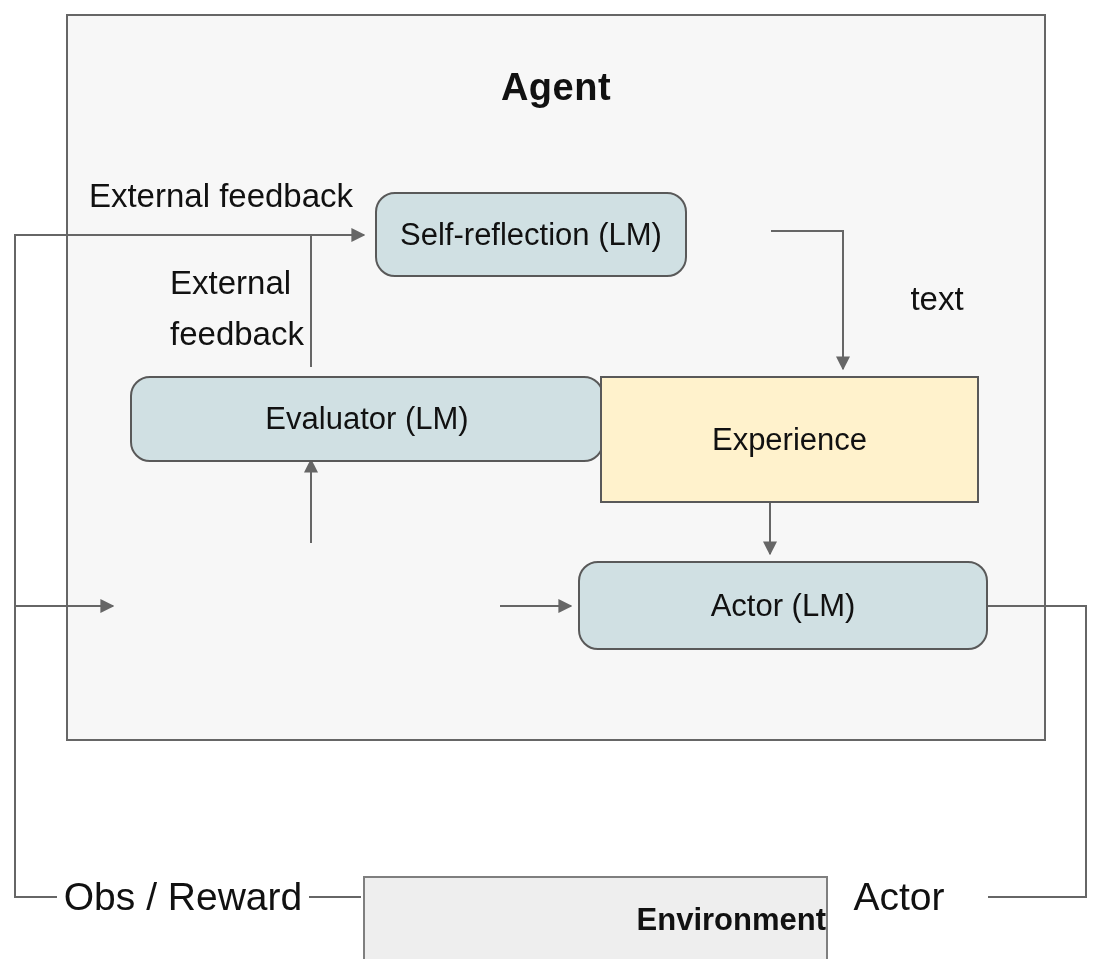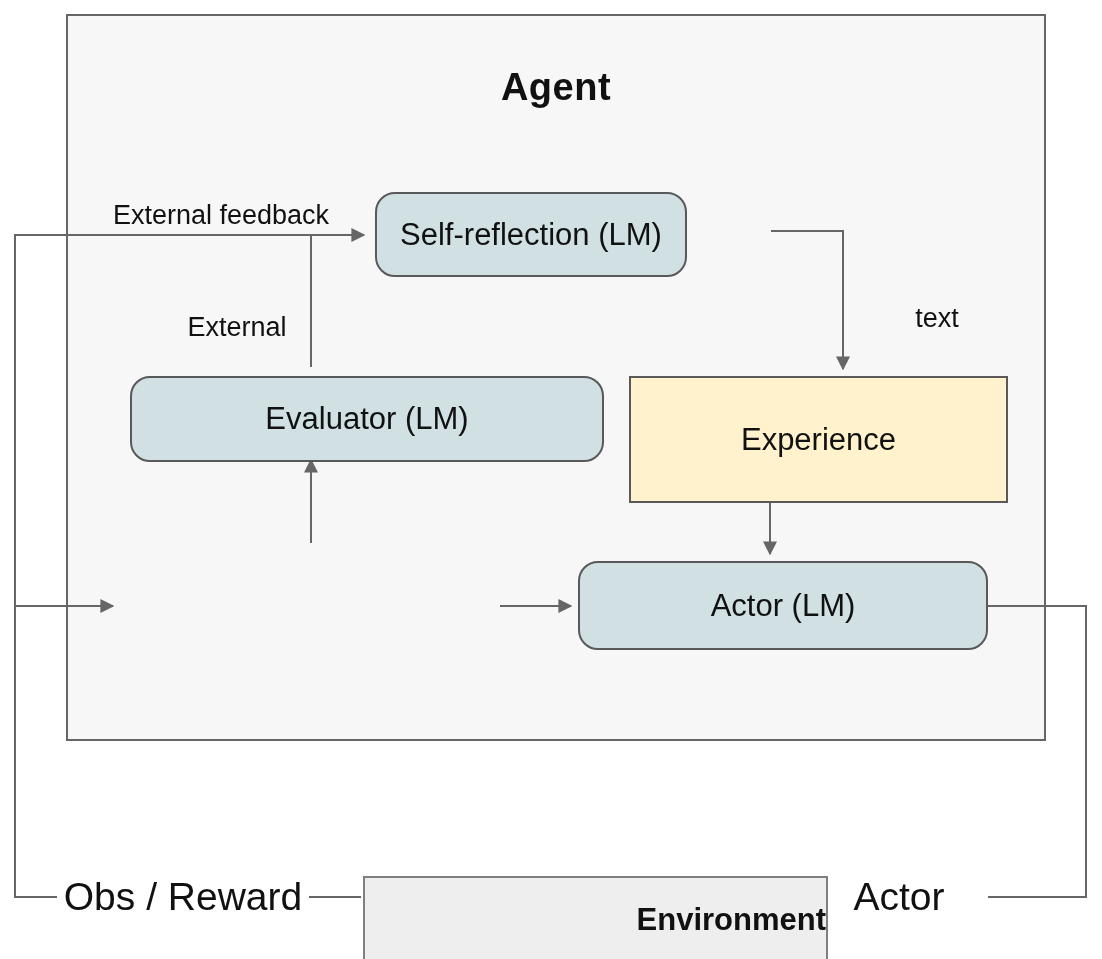--- a/index.html
+++ b/index.html
@@ -57,32 +57,31 @@
   .node.rounded { border-radius: 20px; }
   .node.memory { background: var(--memory-fill); border-radius: 0; }
   .node.env {
     background: var(--env-fill);
     border: 2px solid #7f7f7f;
     font-weight: bold;
     border-radius: 0;
   }
   #node-self-reflection { left: 375px; top: 192px; width: 312px; height: 85px; }
   #node-evaluator       { left: 130px; top: 367px; width: 474px; height: 86px; margin-top: 9px; }
-  #node-experience      { left: 600px; top: 376px; width: 379px; height: 127px; margin-left: 29px; }
+  #node-experience      { left: 600px; top: 376px; width: 379px; height: 127px; }
   #node-trajectory      { left: 121px; top: 543px; width: 379px; height: 126px; }
   #node-actor           { left: 578px; top: 561px; width: 410px; height: 89px; text-align: right; }
   #node-environment     { left: 363px; top: 876px; width: 465px; height: 87px; align-items: flex-end; }
   .edge-label {
     position: absolute;
-    font-size: 27px;
+    font-size: 33px;
     line-height: 1.55;
     text-align: left;
     transform: translate(-50%, -50%);
     white-space: nowrap;
-    margin-top: 20px;
   }
   .io-label {
     position: absolute;
     font-size: 39px;
     transform: translate(-50%, -50%);
     white-space: nowrap;
   }
   #edges-svg {
     position: absolute;
     left: 0; top: 0;
@@ -149,20 +148,21 @@
   </div>
 
   <div class="node env" id="node-environment">
     <span>Environment</span>
   </div>
 
   <div class="edge-label" style="left:221px; top:196px;">External feedback</div>
 
   <div class="edge-label" style="left:237px; top:308px;">
     <div>External</div>
+    <div>feedback</div>
   </div>
 
   <div class="edge-label" style="left:937px; top:299px;">
     <div>text</div>
   </div>
 
   <div class="io-label" style="left:183px; top:897px;">Obs / Reward</div>
 
   <div class="io-label" style="left:899px; top:897px;">Actor</div>
 

